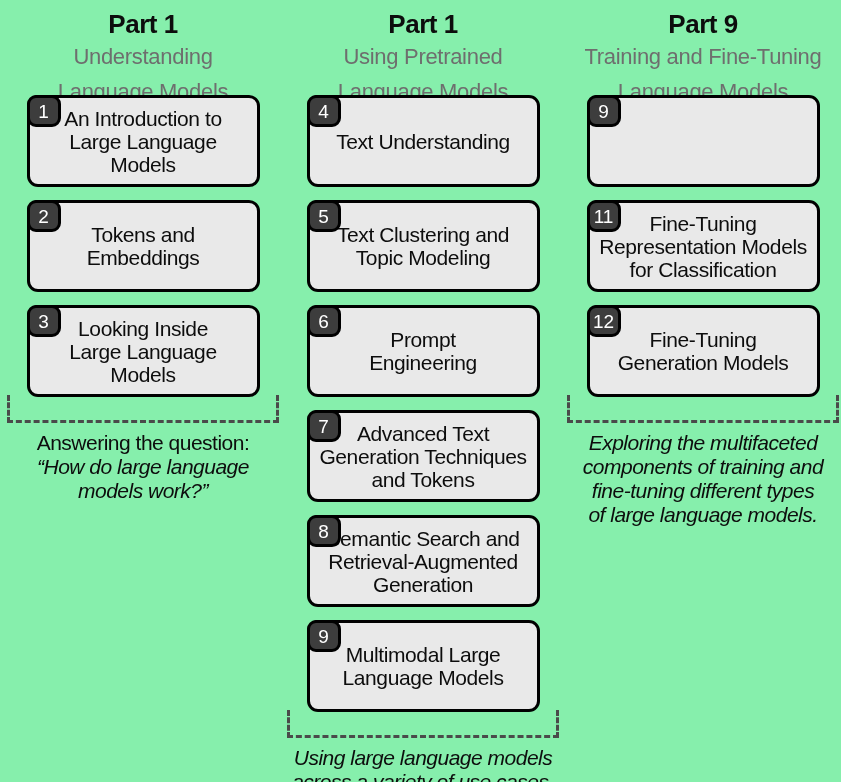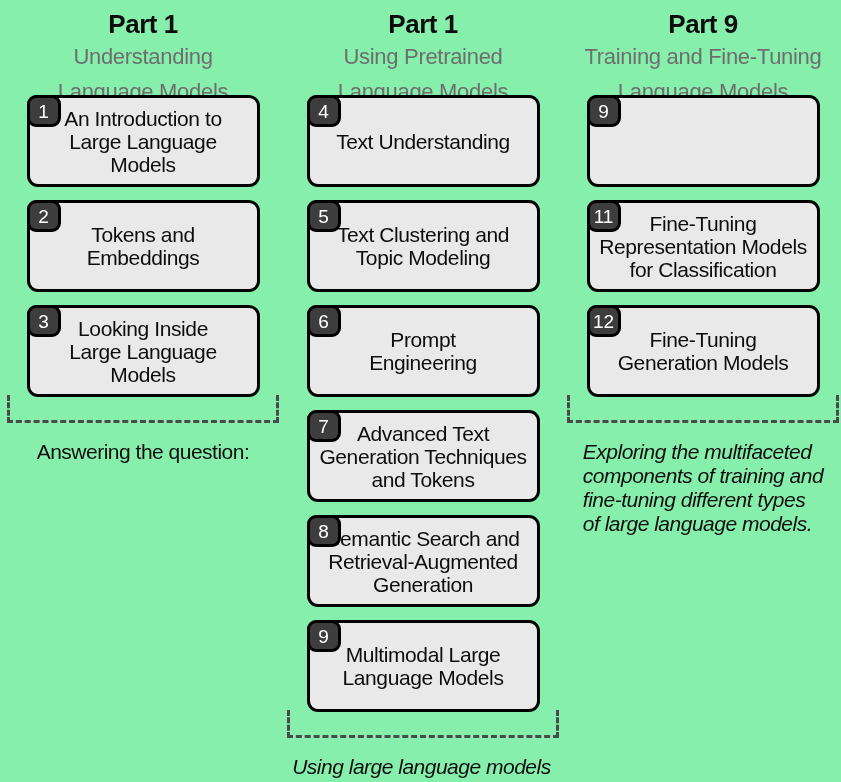--- a/index.html
+++ b/index.html
@@ -93,21 +93,22 @@
     width: 272px;
     height: 28px;
     box-sizing: border-box;
     border-left: 3px dashed #4a4a4a;
     border-right: 3px dashed #4a4a4a;
     border-bottom: 3px dashed #4a4a4a;
     margin-top: -15px;
     flex: 0 0 auto;
   }
   .part-caption {
-    margin-top: 17px;
+    margin-top: 8px;
+    text-align: center;
   }
   .caption-lead {
     font-size: 21px;
     line-height: 24px;
     letter-spacing: -0.5px;
     color: #0d0d0d;
   }
   .caption-italic {
     font-size: 21px;
     line-height: 24px;
@@ -139,20 +140,22 @@
 Embeddings</div>
     </div>
     <div class="chapter-box">
       <div class="chapter-badge">3</div>
       <div class="chapter-title">Looking Inside
 Large Language Models</div>
     </div>
     <div class="group-bracket"></div>
     <div class="part-caption">
       <div class="caption-lead">Answering the question:</div>
+      <div class="caption-italic">“How do large language
+models work?”</div>
     </div>
   </section>
 
   <section class="column">
     <header class="part-header">
       <div class="part-title">Part 1</div>
       <div class="part-subtitle">Using Pretrained
 Language Models</div>
     </header>
     <div class="chapter-box">

